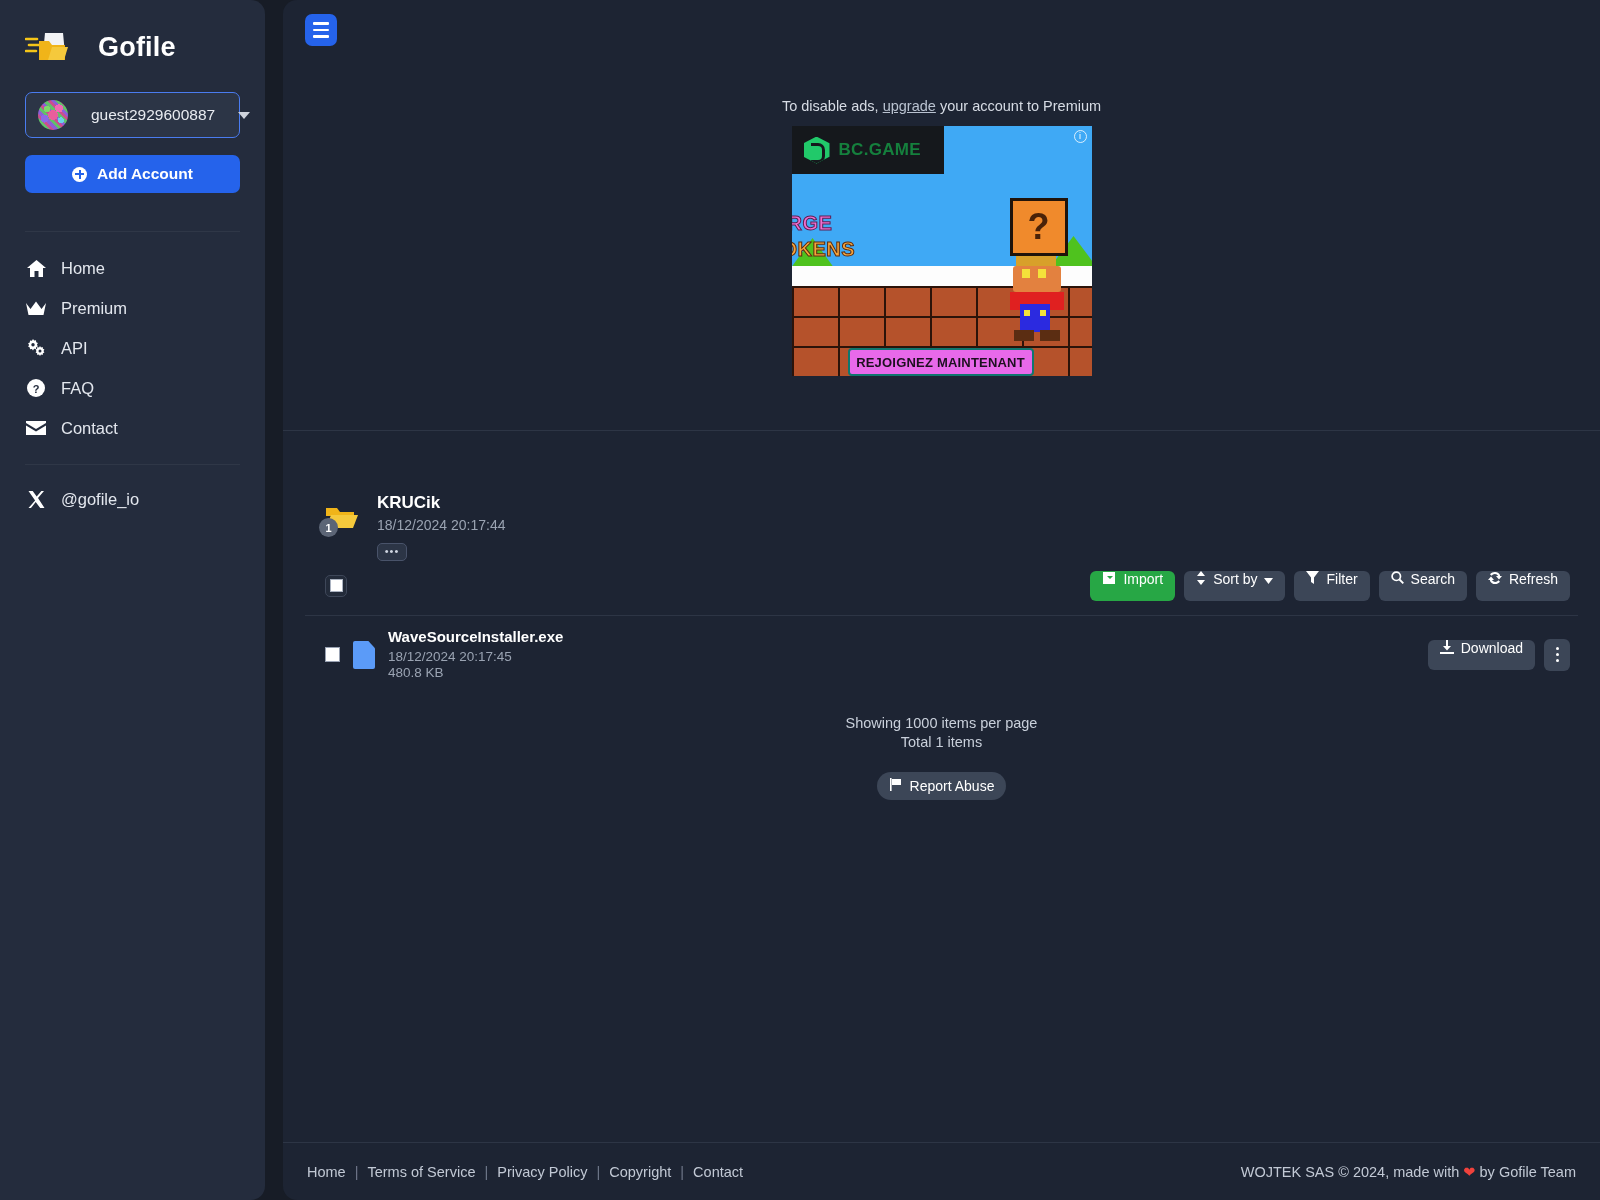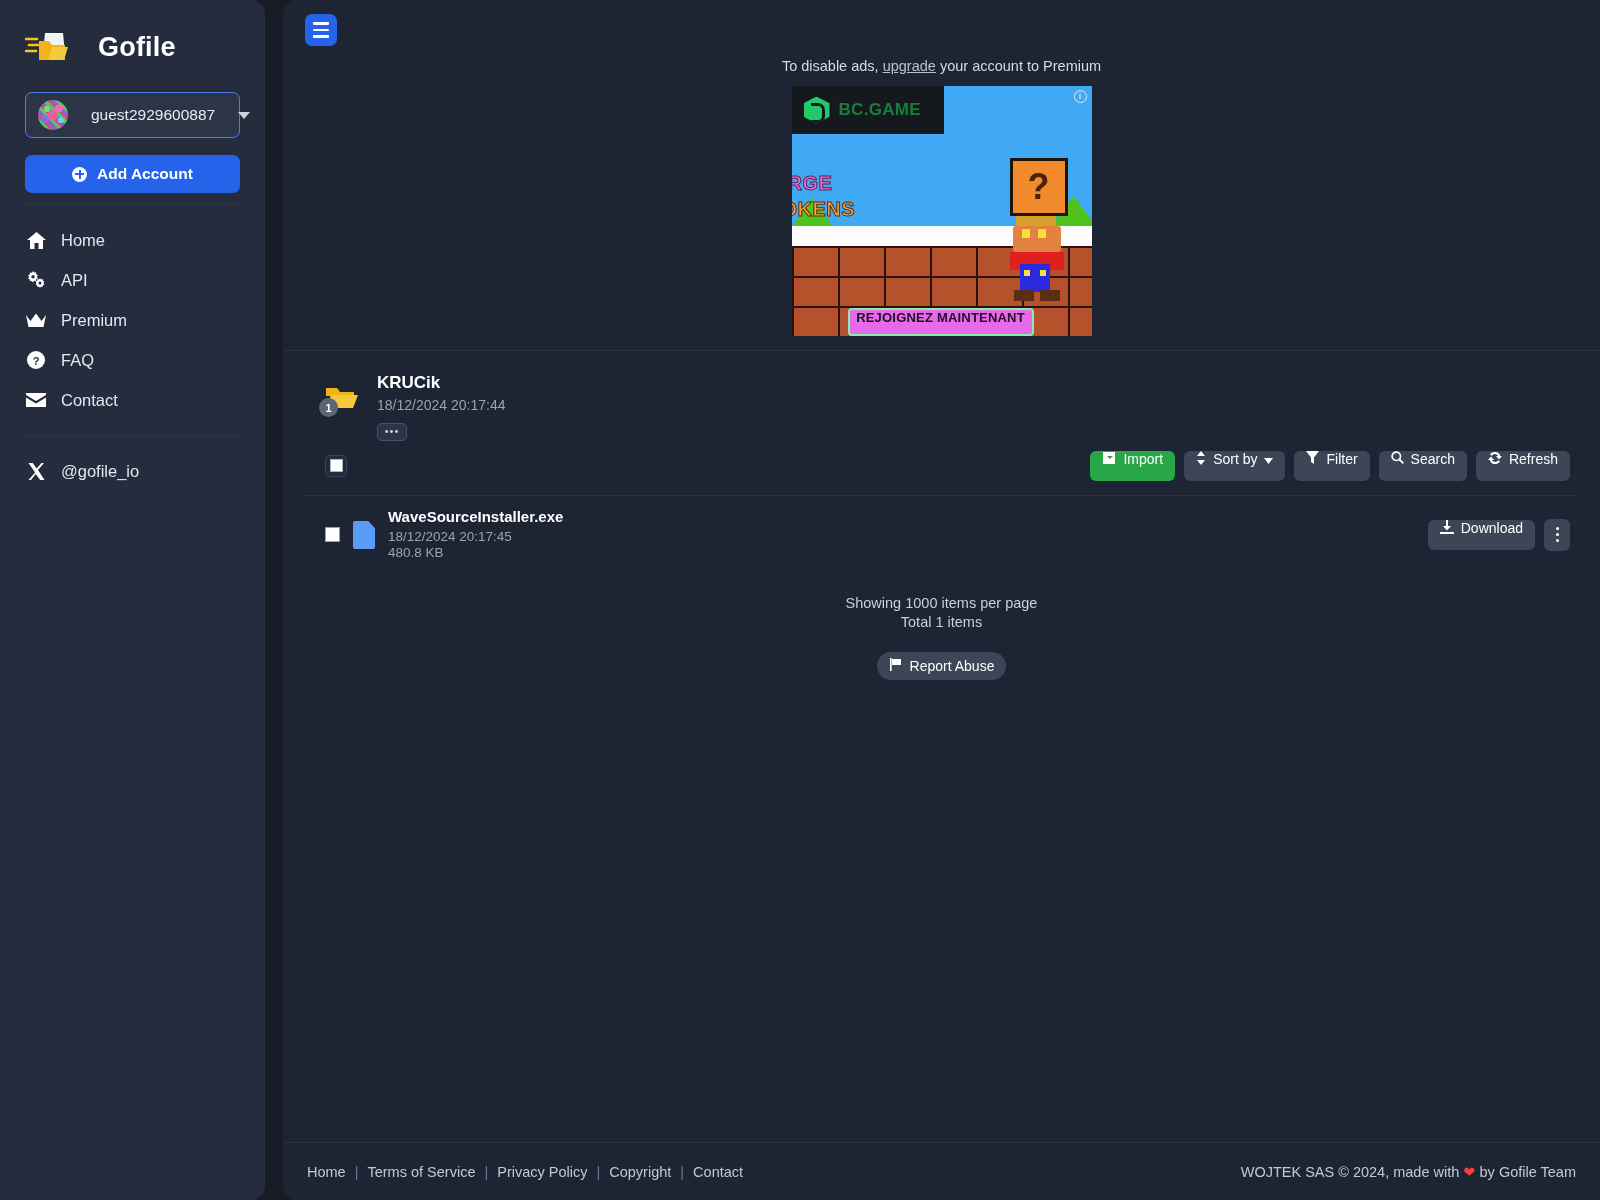--- a/index.html
+++ b/index.html
@@ -43,21 +43,21 @@
   .acct-name { color: #e8ebf0; font-size: 15.5px; flex: 1; }
   .caret-dn {
     width: 0; height: 0; border-left: 6px solid transparent; border-right: 6px solid transparent;
     border-top: 7px solid #ced3dc;
   }
 
   .add-account {
     display: flex; align-items: center; justify-content: center; gap: 10px;
     height: 38px; width: 100%; background: #2563eb; border: none; border-radius: 7px;
     color: #fff; font-size: 15.5px; font-weight: bold; cursor: pointer;
-    font-family: "Liberation Sans", sans-serif; margin-bottom: 10px;
+    font-family: "Liberation Sans", sans-serif; margin-bottom: 38px;
   }
   .plus-circle {
     width: 15px; height: 15px; border-radius: 50%; background: #fff; position: relative; flex: 0 0 15px;
   }
   .plus-circle::before, .plus-circle::after {
     content: ""; position: absolute; background: #2563eb;
   }
   .plus-circle::before { left: 3px; top: 6.5px; width: 9px; height: 2px; }
   .plus-circle::after { top: 3px; left: 6.5px; height: 9px; width: 2px; }
 
@@ -67,21 +67,21 @@
     color: #e3e7ee; font-size: 16.5px; cursor: pointer; text-decoration: none;
   }
   .nav-ico { width: 22px; display: flex; justify-content: center; flex: 0 0 22px; }
   .nav-ico svg { fill: #fff; }
   .social-divider { height: 1px; background: #39415280; margin: 16px 0 14px 0; }
 
   
   .main {
     flex: 1; height: 1200px; background: #1d2433;
     border-radius: 14px 0 0 14px; margin-left: 18px;
-    display: flex; flex-direction: column; position: relative;
+    display: flex; flex-direction: column; position: relative; gap: 40px;
   }
   .topbar { height: 58px; padding: 14px 0 0 22px; }
   .hamburger {
     width: 32px; height: 32px; border-radius: 7px; background: #2563eb;
     border: none; cursor: pointer; display: flex; flex-direction: column;
     align-items: center; justify-content: center; gap: 4px;
   }
   .hamburger span { display: block; width: 16px; height: 2.4px; background: #fff; border-radius: 1px; }
 
   .ad-zone { display: flex; flex-direction: column; align-items: center; padding-bottom: 14px; }
@@ -145,22 +145,22 @@
   .mario-eye { position: absolute; top: 13px; width: 8px; height: 9px; background: #f4e23a; }
   .mario-eye.l { left: 12px; } .mario-eye.r { left: 28px; }
   .mario-shirt { position: absolute; top: 36px; left: 0; width: 54px; height: 18px; background: #e02020; }
   .mario-overall { position: absolute; top: 48px; left: 10px; width: 30px; height: 28px; background: #2b2ae0; }
   .mario-btn { position: absolute; top: 54px; width: 6px; height: 6px; background: #f4e23a; }
   .mario-btn.l { left: 14px; } .mario-btn.r { left: 30px; }
   .mario-boot { position: absolute; top: 74px; width: 20px; height: 11px; background: #5b2d12; }
   .mario-boot.l { left: 4px; } .mario-boot.r { left: 30px; }
   .ad-cta {
     position: absolute; left: 56px; bottom: 0; width: 186px; height: 28px;
-    background: #e869ea; border: 2px solid #86efac; border-radius: 4px;
-    display: flex; justify-content: center;
+    background: #e869ea; border: 2px solid #0f766e; border-radius: 4px;
+    display: flex; align-items: center; justify-content: center;
   }
   .ad-cta span { color: #1d1020; font-weight: bold; font-size: 13px; letter-spacing: .2px; }
 
   .hr-main { height: 1px; background: #39415299; }
 
   
   .content { padding: 0 22px; }
   .folder-head { display: flex; align-items: flex-start; gap: 18px; padding: 22px 0 0 20px; }
   .folder-ico { position: relative; width: 34px; height: 30px; flex: 0 0 34px; margin-top: 10px; }
   .folder-badge {
@@ -268,36 +268,36 @@
     <a class="nav-item">
       <span class="nav-ico">
         <svg width="19" height="17" viewBox="0 0 19 17">
             <path d="M9.5 0 L19 8 h-3 v9 h-4.5 v-6 h-4 v6 H3 V8 H0 Z"></path>
           </svg>
       </span>
       <span>Home</span>
     </a>
     <a class="nav-item">
       <span class="nav-ico">
+        <svg width="20" height="15" viewBox="0 0 20 15">
+            <path d="M0 2 L4.5 8 L10 0.5 L15.5 8 L20 2 L17.5 14 H2.5 Z"></path>
+          </svg>
+      </span>
+      <span>Premium</span>
+    </a>
+    <a class="nav-item">
+      <span class="nav-ico">
         <svg width="20" height="18" viewBox="0 0 20 18">
           <path d="M7 0 l1.1 1.6 1.9-.3.2 1.9 1.7.9-1 1.6 1 1.6-1.7.9-.2 1.9-1.9-.3L7 11.6 5.9 10l-1.9.3-.2-1.9L2.1 7.5l1-1.6-1-1.6 1.7-.9.2-1.9 1.9.3Z"></path>
           <circle cx="7" cy="5.8" r="1.7" fill="#242c3d"></circle>
           <path d="M14 7 l1 1.4 1.7-.3.2 1.7 1.5.8-.9 1.4.9 1.4-1.5.8-.2 1.7-1.7-.3-1 1.4-1-1.4-1.7.3-.2-1.7-1.5-.8.9-1.4-.9-1.4 1.5-.8.2-1.7 1.7.3Z"></path>
           <circle cx="14" cy="12" r="1.5" fill="#242c3d"></circle>
         </svg>
       </span>
       <span>API</span>
-    </a>
-    <a class="nav-item">
-      <span class="nav-ico">
-        <svg width="20" height="15" viewBox="0 0 20 15">
-            <path d="M0 2 L4.5 8 L10 0.5 L15.5 8 L20 2 L17.5 14 H2.5 Z"></path>
-          </svg>
-      </span>
-      <span>Premium</span>
     </a>
     <a class="nav-item">
       <span class="nav-ico">
         <svg width="18" height="18" viewBox="0 0 18 18">
             <circle cx="9" cy="9" r="9"></circle>
             <text x="9" y="13.5" font-size="11" font-weight="bold" text-anchor="middle" fill="#242c3d" font-family="Liberation Sans">?</text>
           </svg>
       </span>
       <span>FAQ</span>
     </a>

